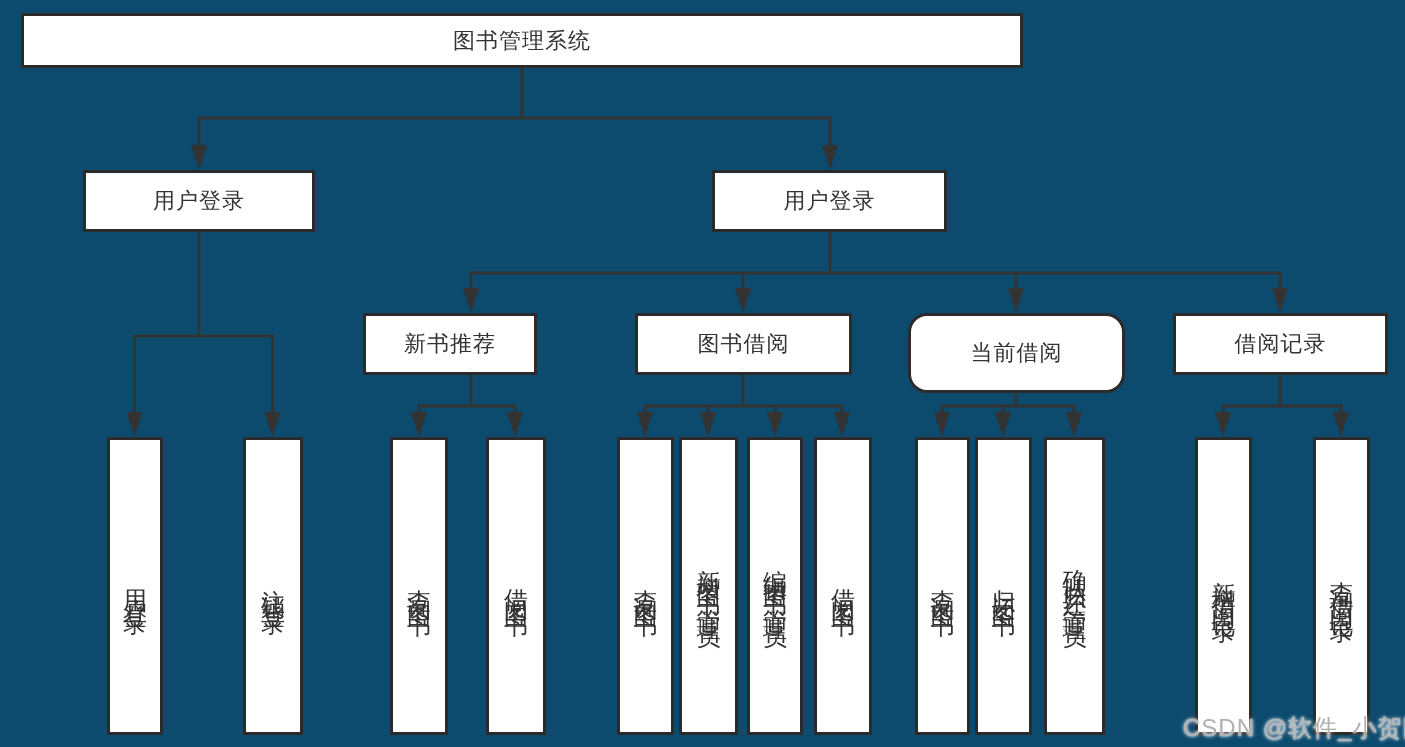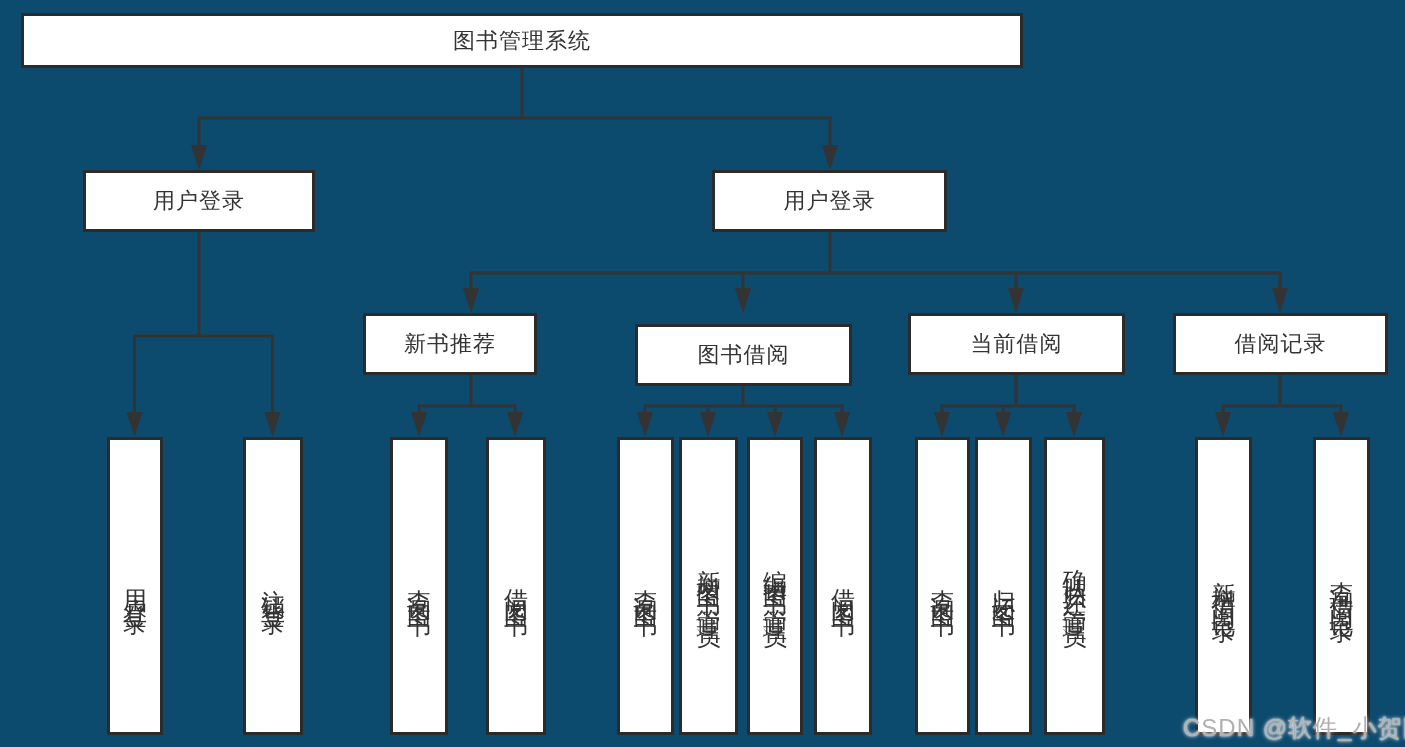--- a/index.html
+++ b/index.html
@@ -90,24 +90,24 @@
   <div class="node" style="left:83px; top:170px; width:232px; height:62px;">
     <span>用户登录</span>
   </div>
   <div class="node" style="left:712px; top:170px; width:235px; height:62px;">
     <span>用户登录</span>
   </div>
 
   <div class="node" style="left:363px; top:313px; width:174px; height:62px;">
     <span>新书推荐</span>
   </div>
-  <div class="node" style="left:635px; top:313px; width:217px; height:62px;margin-top:11px;">
+  <div class="node" style="left:635px; top:313px; width:217px; height:62px;">
     <span>图书借阅</span>
   </div>
-  <div class="node" style="left:908px; top:313px; width:217px; height:62px;">
+  <div class="node" style="left:908px; top:313px; width:217px; height:80px;border-radius:19px;">
     <span>当前借阅</span>
   </div>
   <div class="node" style="left:1173px; top:313px; width:215px; height:62px;">
     <span>借阅记录</span>
   </div>
 
   <div class="node leaf" style="left:107px; top:437px; width:56px; height:298px;">
     <span class="vtext">用户登录</span>
   </div>
   <div class="node leaf" style="left:243px; top:437px; width:60px; height:298px;">

